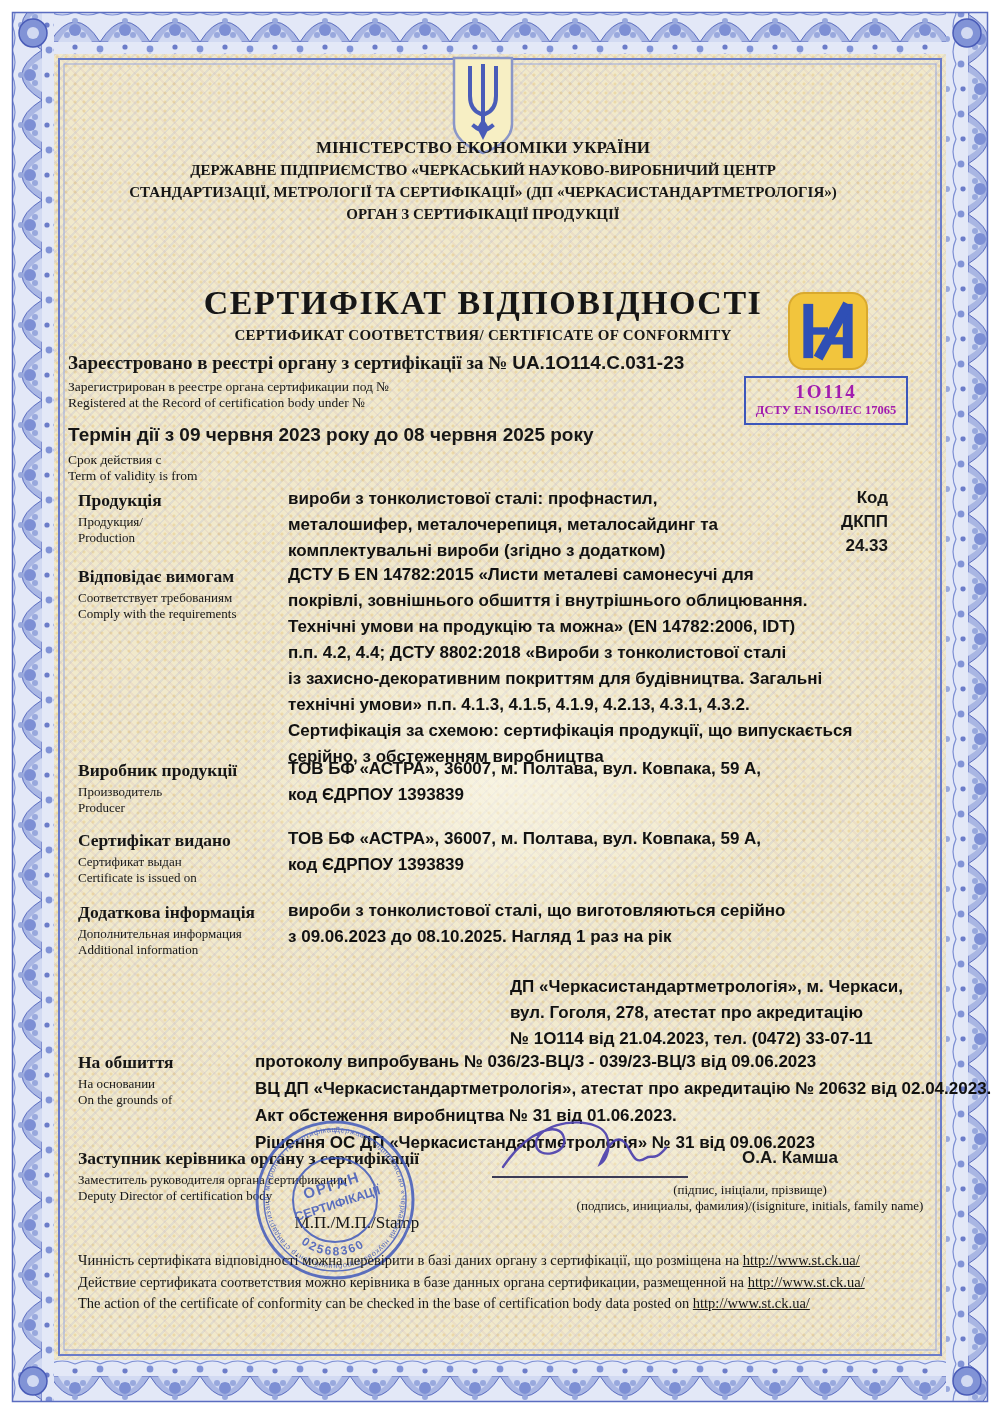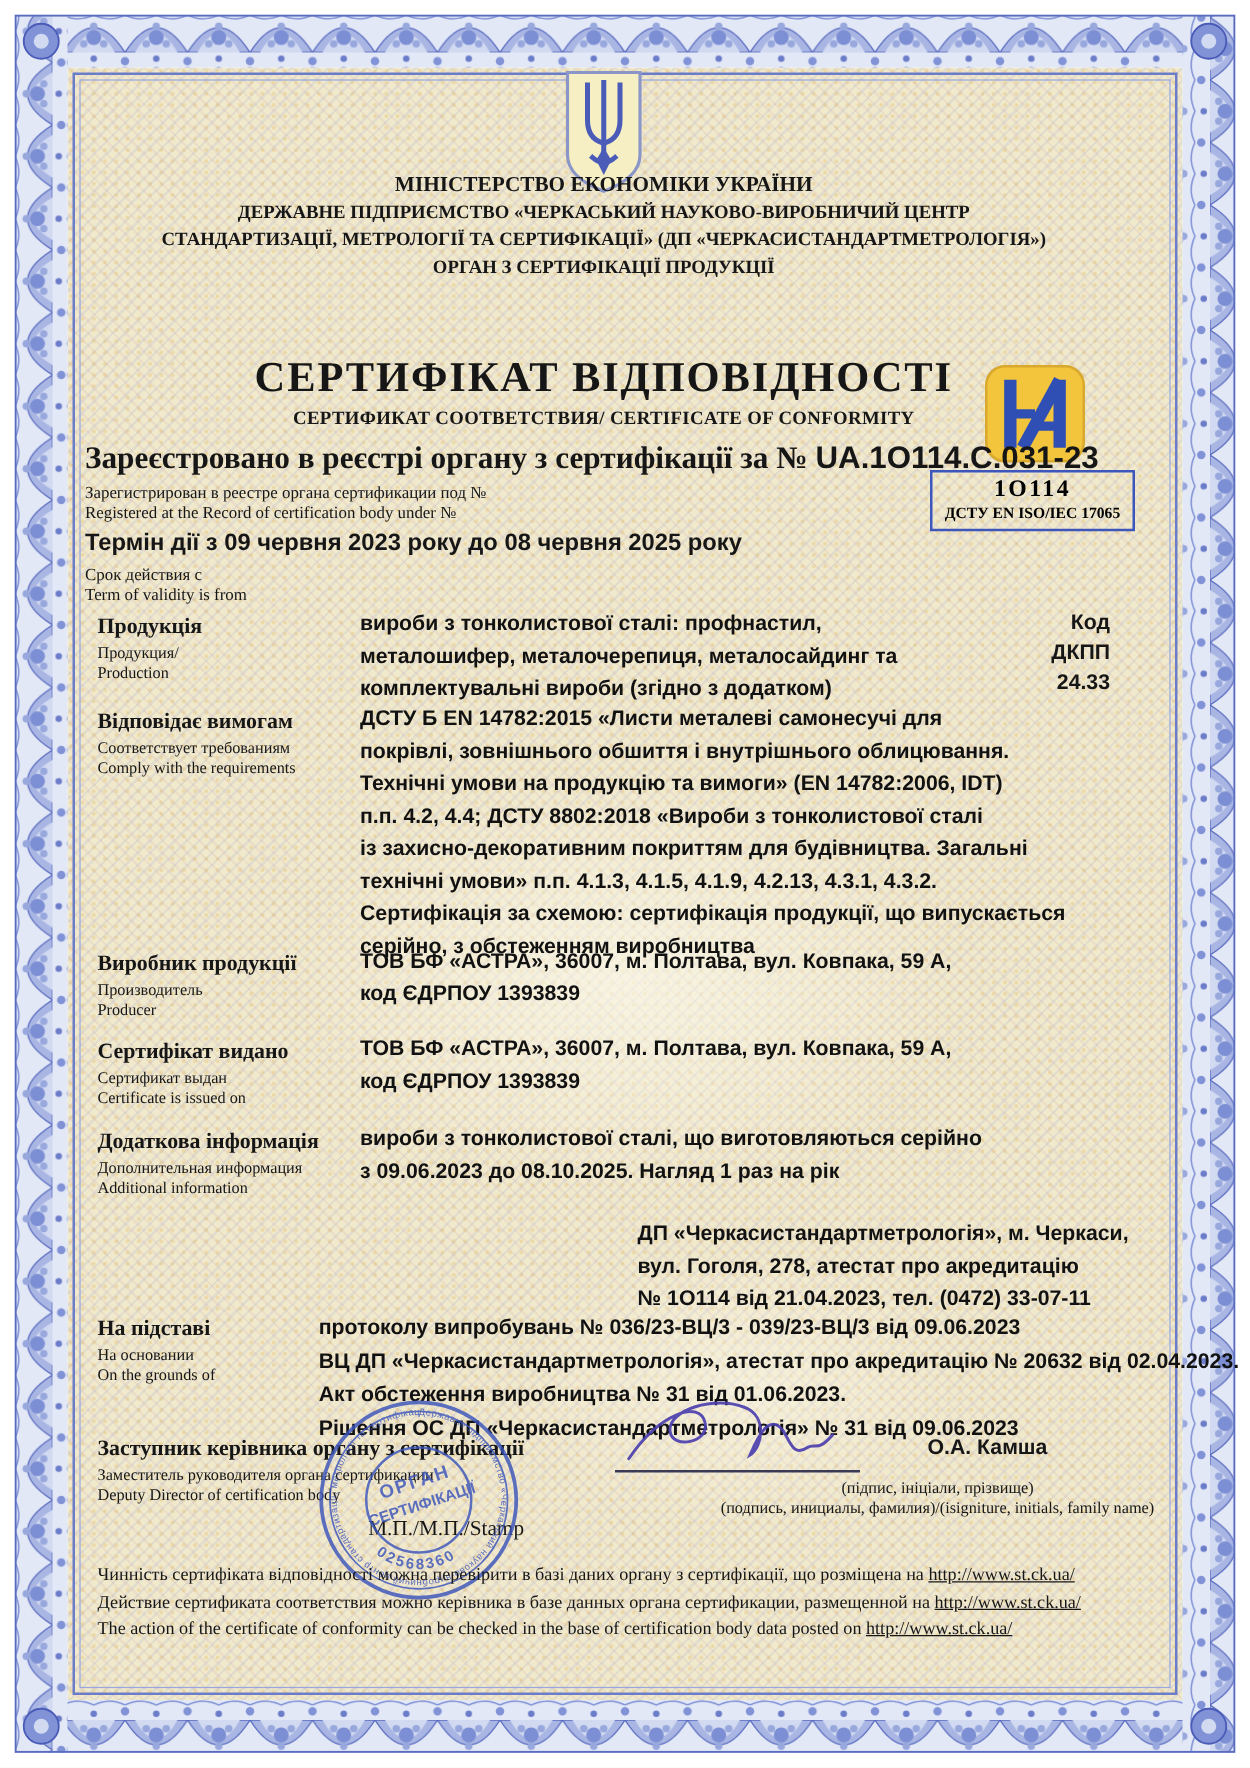--- a/index.html
+++ b/index.html
@@ -15,30 +15,30 @@
     background-size:9px 9px, auto, auto;}
   .watermark{position:absolute;pointer-events:none;}
   .frame{position:absolute;left:0;top:0;}
   .content{position:absolute;left:0;top:0;width:876px;height:1414px;}
   .abs{position:absolute;}
   .center{text-align:center;}
   .hdr1{font-size:17px;font-weight:bold;line-height:23px;}
   .hdr2{font-size:15px;font-weight:bold;line-height:22px;}
   .title{font-size:34px;font-weight:bold;letter-spacing:1.5px;line-height:38px;}
   .subtitle{font-size:15px;font-weight:bold;margin-top:5px;letter-spacing:0.3px;}
-  .reg-line{font-size:25px;font-weight:bold;white-space:nowrap;}
+  .reg-line{font-size:19px;font-weight:bold;white-space:nowrap;}
   .reg-num{font-family:"Liberation Sans",sans-serif;}
   .tri{font-size:13.5px;line-height:16px;}
   .term{font-family:"Liberation Sans",sans-serif;font-size:19px;font-weight:bold;white-space:nowrap;}
   .sec-label{font-size:17.5px;font-weight:bold;line-height:21px;white-space:nowrap;}
   .sec-sub{font-size:13px;line-height:15.5px;white-space:nowrap;}
   .val{font-family:"Liberation Sans",sans-serif;font-size:17px;font-weight:bold;line-height:26px;color:#111;}
   .val div{white-space:nowrap;}
   .code-box{font-family:"Liberation Sans",sans-serif;font-size:17px;font-weight:bold;line-height:24px;text-align:right;}
-  .mark-box{border:2px solid #3c56bb;color:#000000;text-align:center;padding-top:3px;}
+  .mark-box{border:2px solid #3c56bb;color:#a21caf;text-align:center;padding-top:3px;}
   .mark-num{font-size:19px;font-weight:bold;letter-spacing:2px;line-height:21px;}
   .mark-std{font-size:12.5px;font-weight:bold;line-height:16px;}
   .footer-line{font-size:14.5px;line-height:21.5px;white-space:nowrap;}
   .url{text-decoration:underline;}
   .sig-underline{position:absolute;left:492px;top:1176px;width:196px;border-top:2px solid #3a3a55;}
   .sig-name{font-family:"Liberation Sans",sans-serif;font-size:17px;font-weight:bold;}
   .cap{font-size:13px;line-height:16px;}
   .mp{font-size:17px;}
 </style>
 </head>
@@ -174,21 +174,21 @@
     </div>
 
     <div class="abs" style="left:78px;top:566px;">
       <div class="sec-label">Відповідає вимогам</div>
       <div class="sec-sub" style="margin-top:3px;">Соответствует требованиям</div>
       <div class="sec-sub">Comply with the requirements</div>
     </div>
     <div class="abs val" style="left:288px;top:562px;">
       <div>ДСТУ Б EN 14782:2015 «Листи металеві самонесучі для</div>
       <div>покрівлі, зовнішнього обшиття і внутрішнього облицювання.</div>
-      <div>Технічні умови на продукцію та вимоги» (EN 14782:2006, IDT)</div>
+      <div>Технічні умови на продукцію та можна» (EN 14782:2006, IDT)</div>
       <div>п.п. 4.2, 4.4; ДСТУ 8802:2018 «Вироби з тонколистової сталі</div>
       <div>із захисно-декоративним покриттям для будівництва. Загальні</div>
       <div>технічні умови» п.п. 4.1.3, 4.1.5, 4.1.9, 4.2.13, 4.3.1, 4.3.2.</div>
       <div>Сертифікація за схемою: сертифікація продукції, що випускається</div>
       <div>серійно, з обстеженням виробництва</div>
     </div>
 
     <div class="abs" style="left:78px;top:760px;">
       <div class="sec-label">Виробник продукції</div>
       <div class="sec-sub" style="margin-top:3px;">Производитель</div>
@@ -219,21 +219,21 @@
       <div>з 09.06.2023 до 08.10.2025. Нагляд 1 раз на рік</div>
     </div>
 
     <div class="abs val" style="left:510px;top:974px;">
       <div>ДП «Черкасистандартметрологія», м. Черкаси,</div>
       <div>вул. Гоголя, 278, атестат про акредитацію</div>
       <div>№ 1О114 від 21.04.2023, тел. (0472) 33-07-11</div>
     </div>
 
     <div class="abs" style="left:78px;top:1052px;">
-      <div class="sec-label">На підставі</div>
+      <div class="sec-label">На обшиття</div>
       <div class="sec-sub" style="margin-top:3px;">На основании</div>
       <div class="sec-sub">On the grounds of</div>
     </div>
     <div class="abs val" style="left:255px;top:1048px;line-height:27px;">
       <div>протоколу випробувань № 036/23-ВЦ/3 - 039/23-ВЦ/3 від 09.06.2023</div>
       <div>ВЦ ДП «Черкасистандартметрологія», атестат про акредитацію № 20632 від 02.04.2023.</div>
       <div>Акт обстеження виробництва № 31 від 01.06.2023.</div>
       <div>Рішення ОС ДП «Черкасистандартметрологія» № 31 від 09.06.2023</div>
     </div>
 

